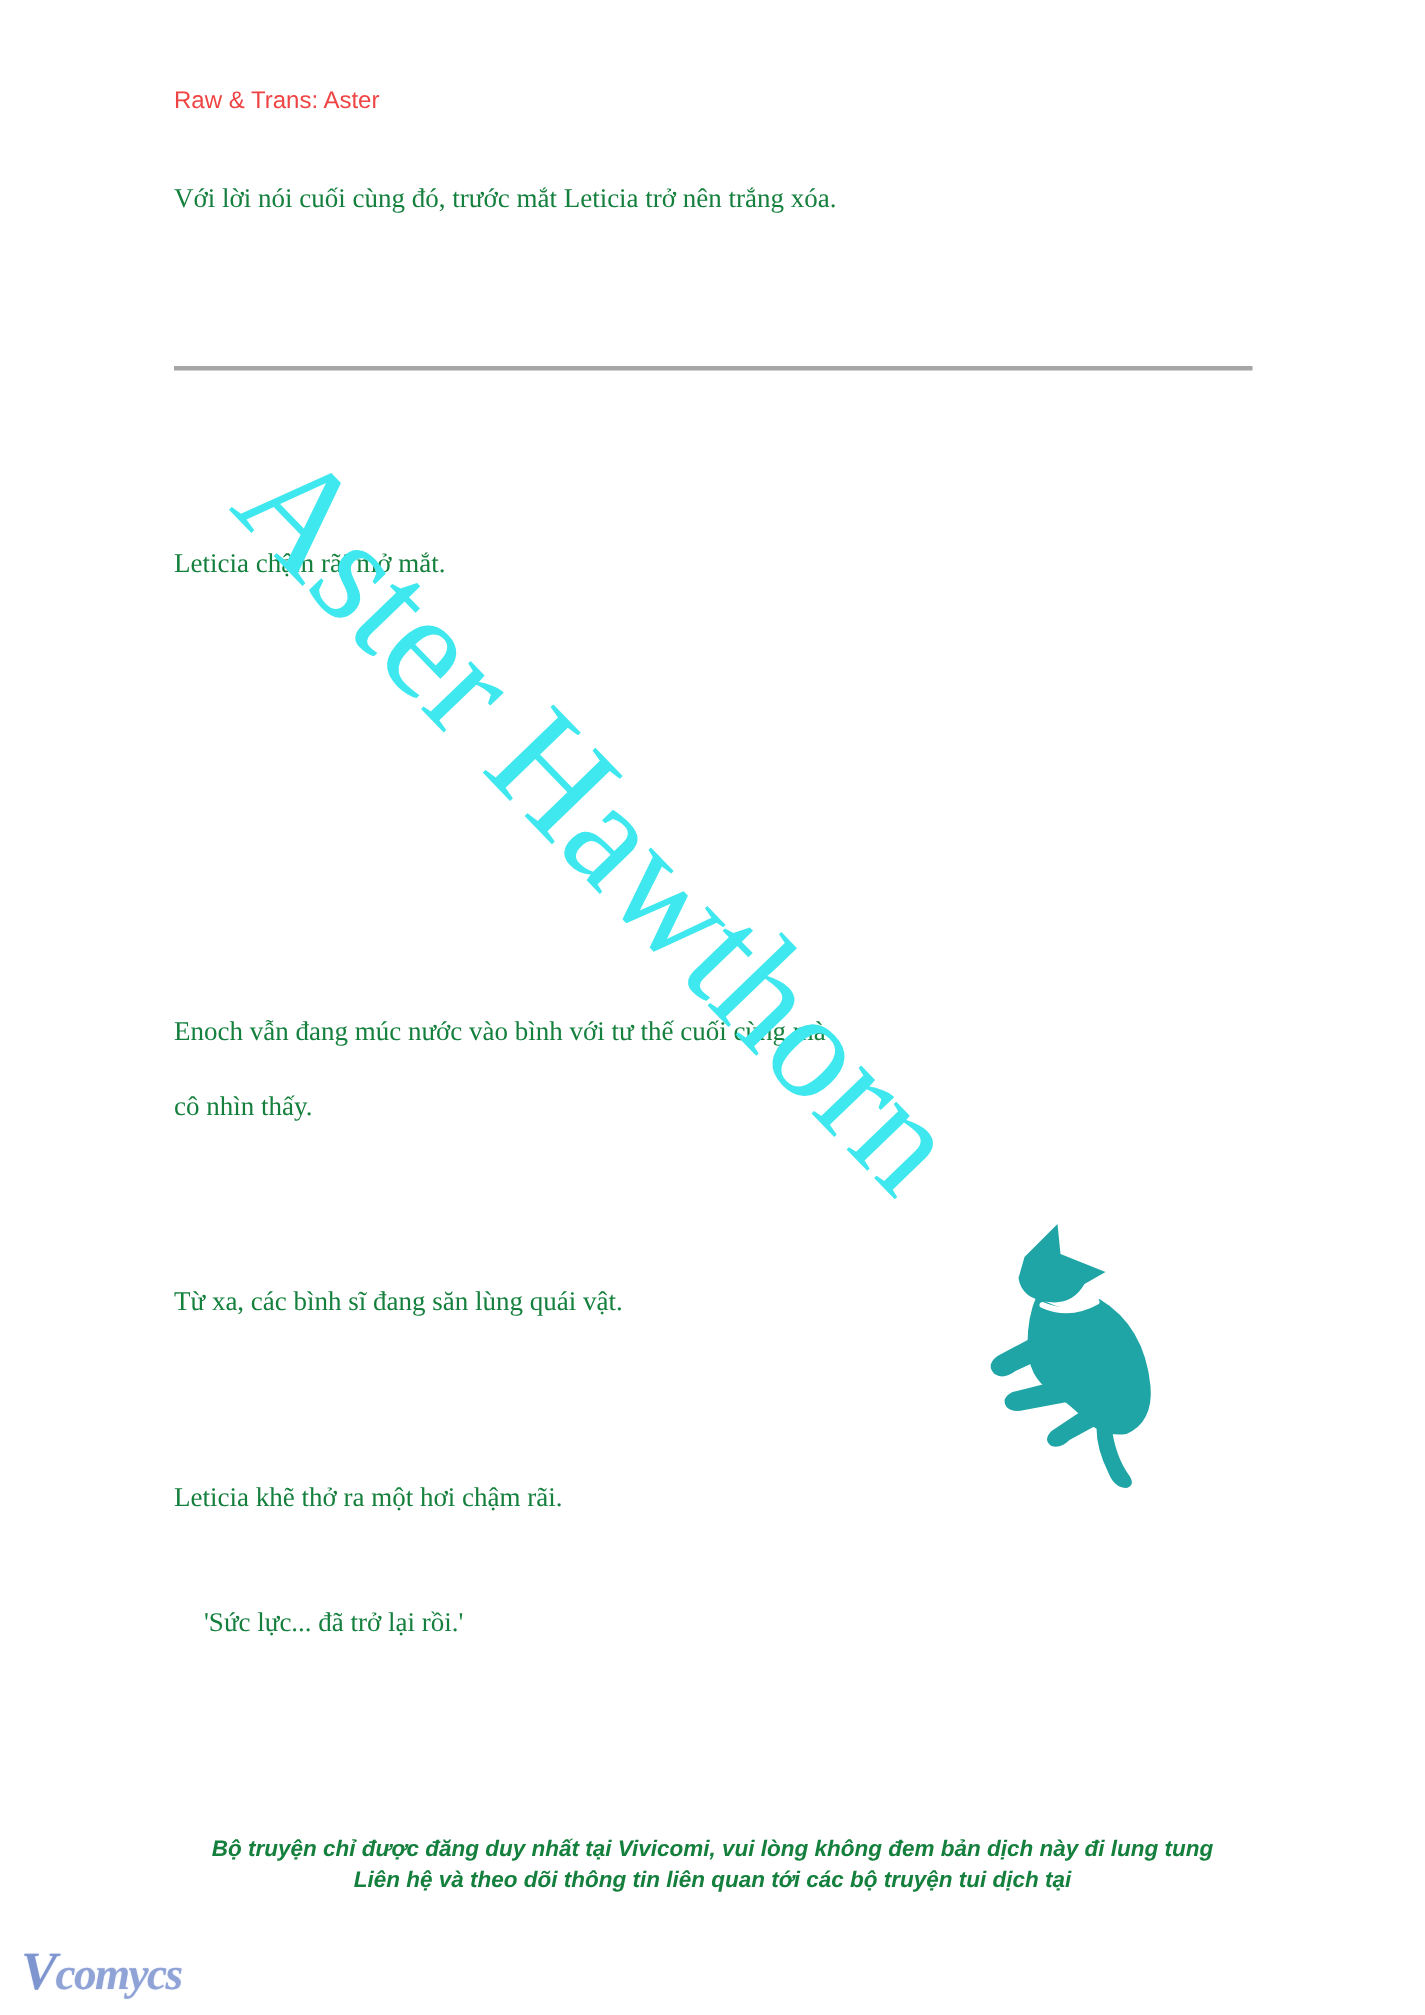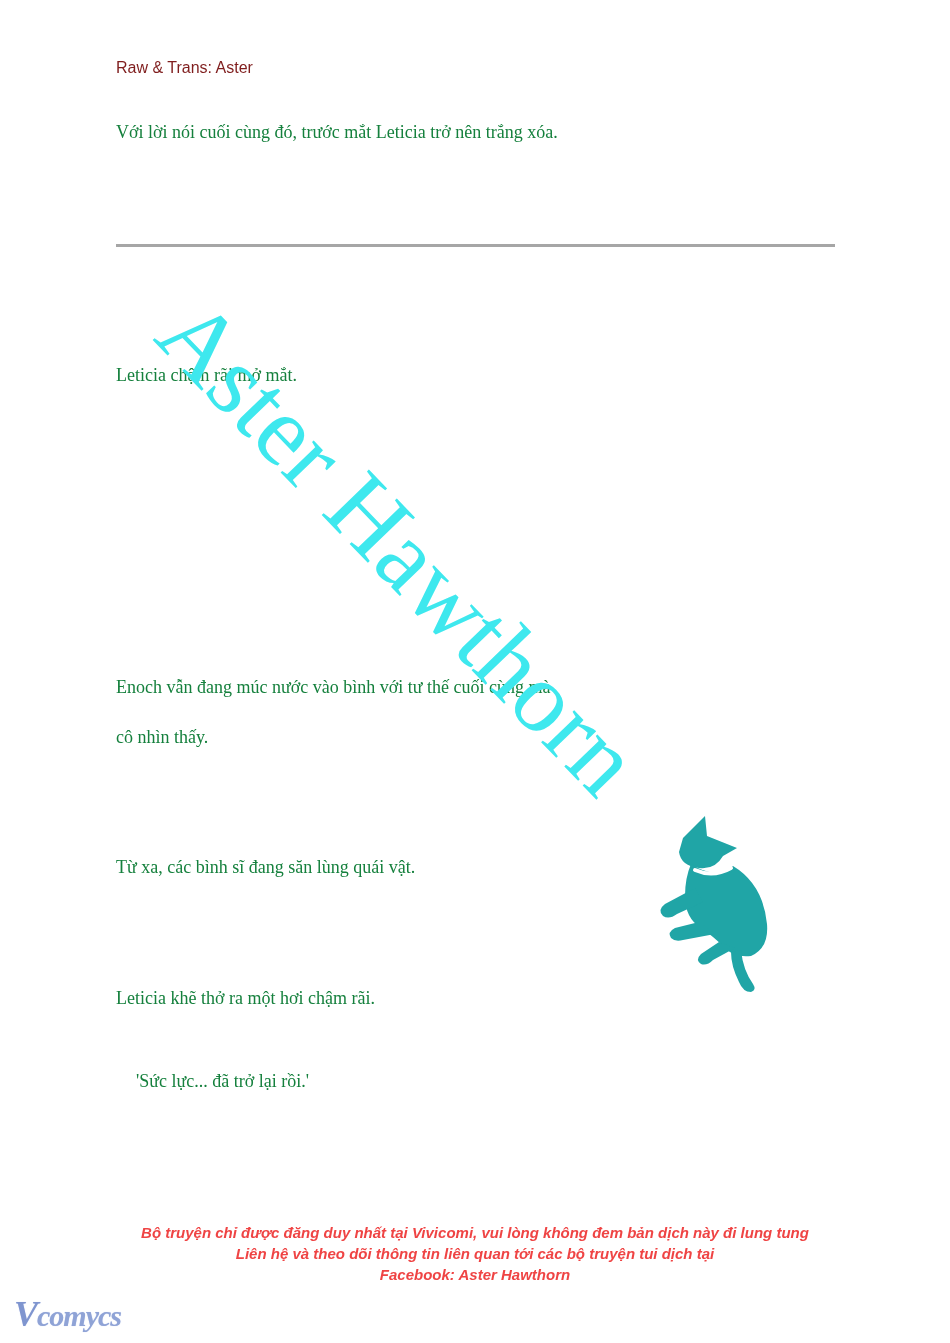--- a/index.html
+++ b/index.html
@@ -12,21 +12,21 @@
       height: 1343px;
       position: relative;
       overflow: hidden;
     }
     .header-credit {
       position: absolute;
       left: 116px;
       top: 58px;
       font-family: "Liberation Sans", sans-serif;
       font-size: 16px;
-      color: #7f1d1d;
+      color: #ef4444;
       line-height: 20px;
     }
     .para {
       position: absolute;
       left: 116px;
       width: 720px;
       font-family: "Liberation Serif", serif;
       font-size: 18px;
       color: #15803d;
       line-height: 50px;
@@ -57,21 +57,21 @@
     .footer-notice {
       position: absolute;
       left: 0;
       top: 1222px;
       width: 950px;
       text-align: center;
       font-family: "Liberation Sans", sans-serif;
       font-size: 15px;
       font-style: italic;
       font-weight: bold;
-      color: #ef4444;
+      color: #15803d;
       line-height: 21px;
     }
     .footer-notice div { white-space: nowrap; }
     .logo {
       position: absolute;
       left: 14px;
       top: 1296px;
       font-family: Liberation Serif, serif;
       font-size: 30px;
       font-weight: bold;
@@ -141,18 +141,17 @@
 
     <path d="M86 142 Q88 162 98 176 Q102 182 96 184 Q88 184 84 174 Q76 158 76 144 Z"></path>
   </g>
 
   <path d="M40 62 Q58 70 76 60" stroke="#ffffff" stroke-width="4" fill="none" stroke-linecap="round"></path>
 </svg>
 
 <div class="footer-notice">
   <div>Bộ truyện chỉ được đăng duy nhất tại Vivicomi, vui lòng không đem bản dịch này đi lung tung</div>
   <div>Liên hệ và theo dõi thông tin liên quan tới các bộ truyện tui dịch tại</div>
-  <div>Facebook: Aster Hawthorn</div>
 </div>
 
 <div class="logo">
   <span class="v">V</span><span>comycs</span>
 </div>
 
 </body></html>

